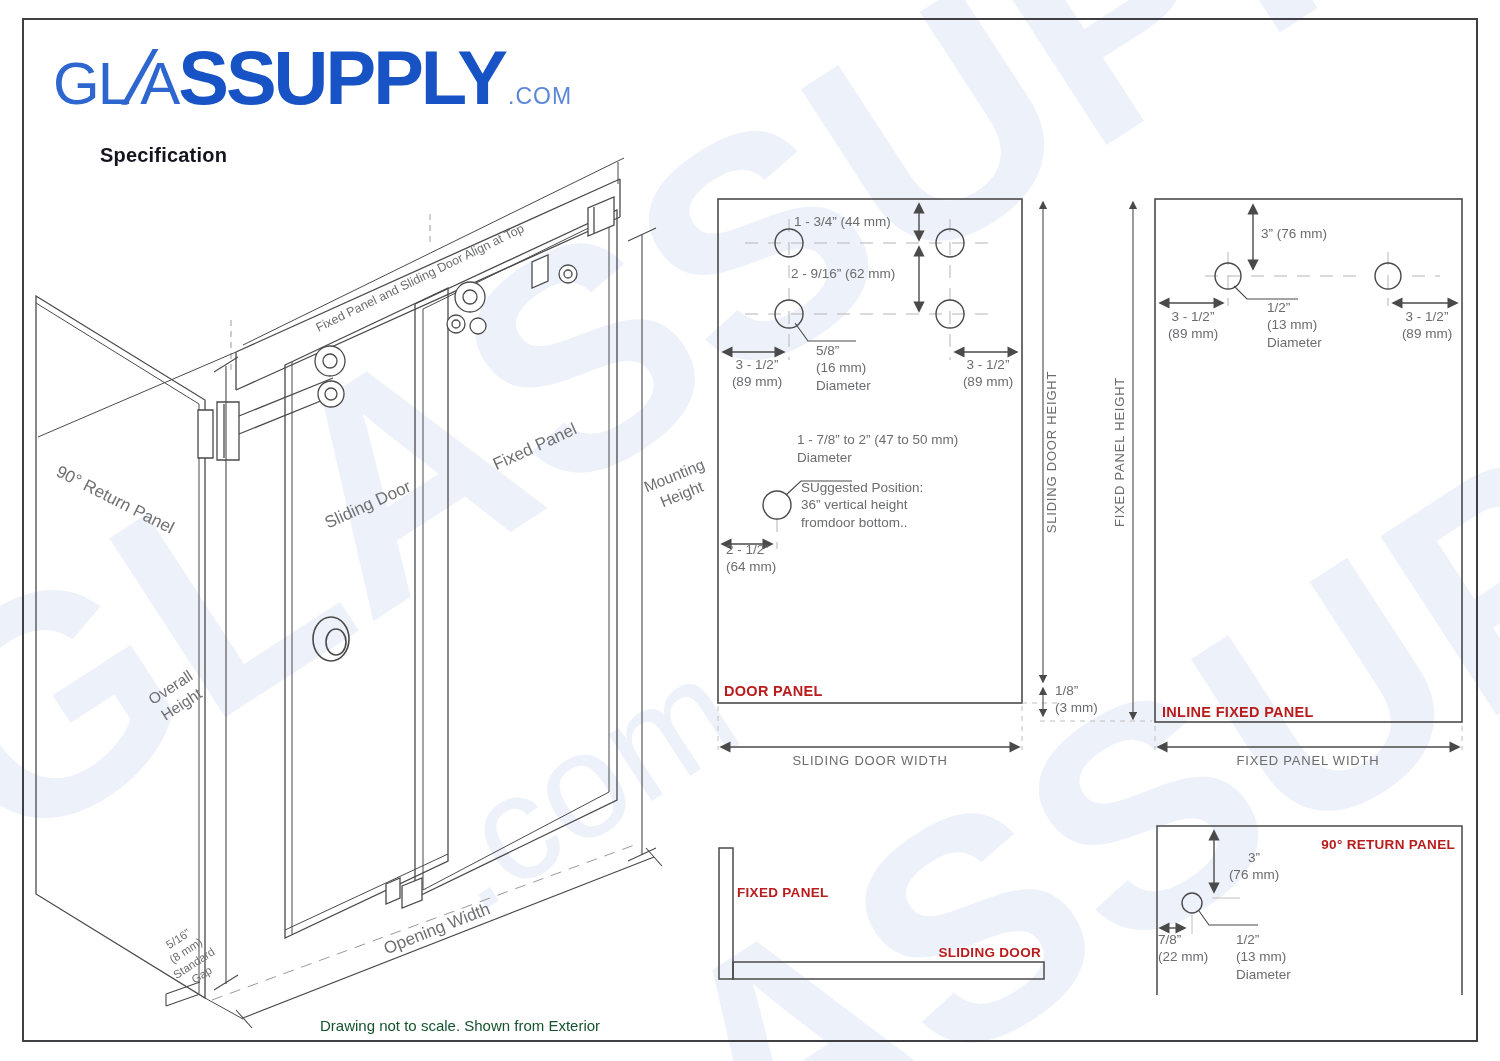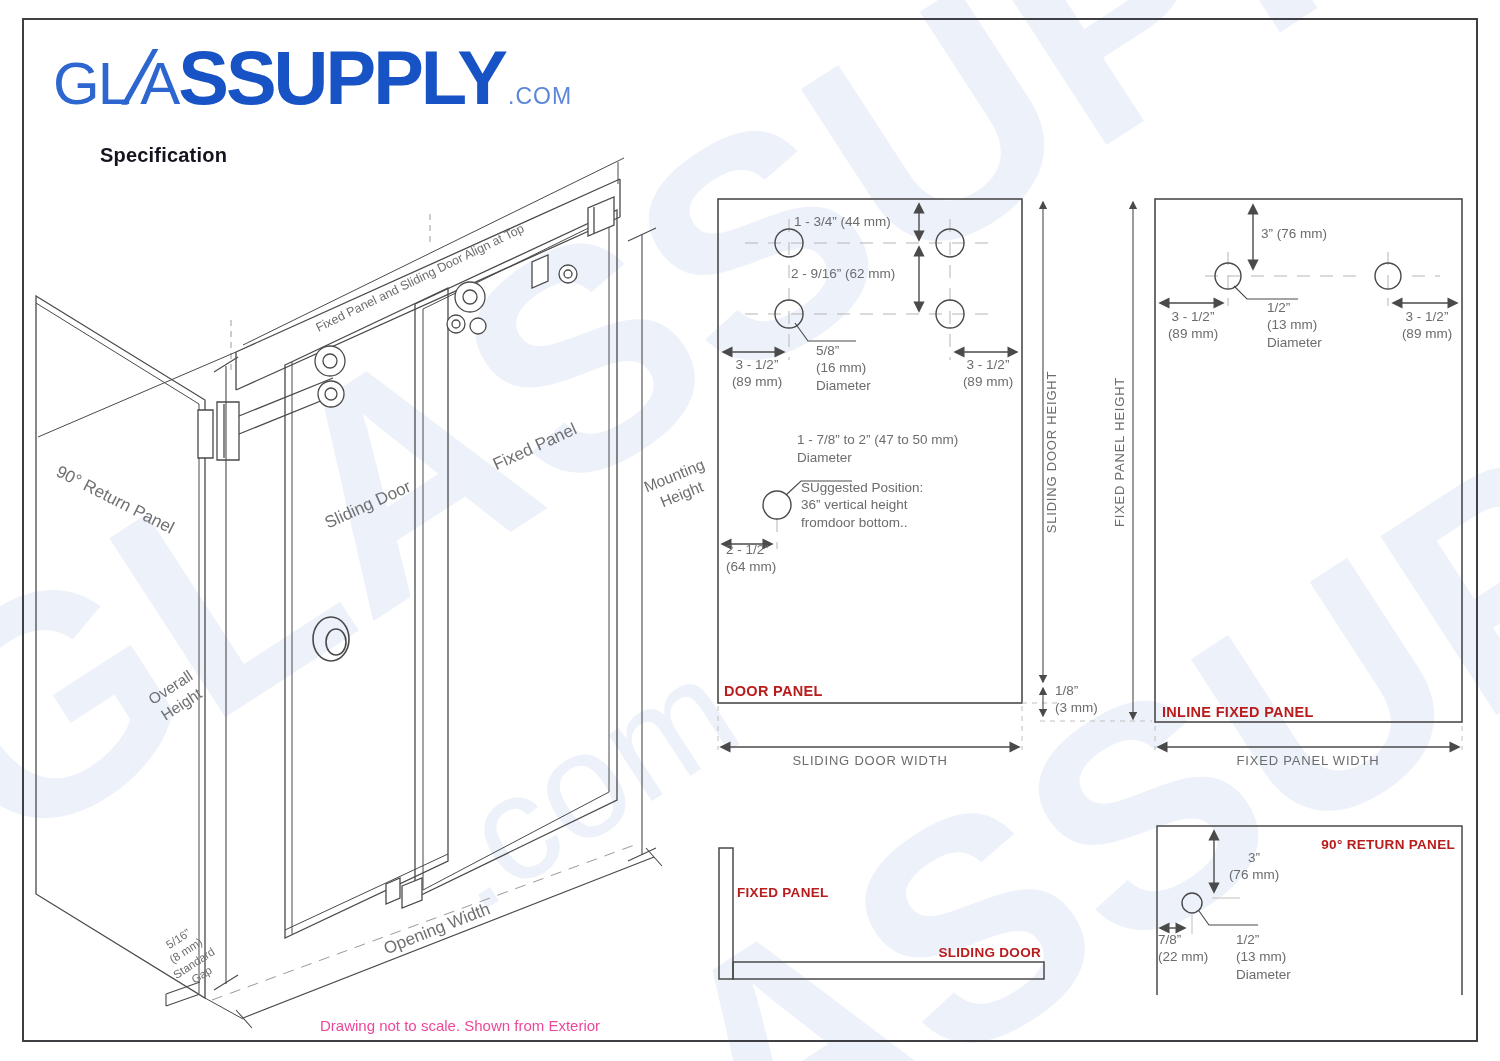--- a/index.html
+++ b/index.html
@@ -20,21 +20,21 @@
   .lg-bd{font-size:76px;font-weight:700;color:#1753c5;letter-spacing:-3px;}
   .lg-com{font-size:23px;font-weight:400;color:#5b87d9;letter-spacing:1px;margin-left:3px;}
   .lbl{position:absolute;white-space:nowrap;color:#6b6c6e;font-size:13.5px;line-height:1.28;}
   .pre{white-space:pre-line;}
   .ctr{transform:translate(-50%,-50%);text-align:center;}
   .rt{transform-origin:50% 50%;}
   .head{font-size:20px;font-weight:700;color:#14141f;letter-spacing:0.2px;margin-left:48px;}
   .plabel{font-size:14.5px;font-weight:700;color:#b91c1c;letter-spacing:0.3px;}
   .dimw{letter-spacing:0.8px;color:#6b6c6e;font-size:13px;}
   .iso{font-size:17px;color:#6e6f71;}
-  .cap{font-size:15px;color:#ec4899;text-align:center;}
+  .cap{font-size:15px;color:#14532d;text-align:center;}
 </style>
 </head>
 <body>
 
 <div class="page">
 
   <div class="wm wm1">GLASSUPPLY</div>
   <div class="wm wm2">GLASSUPPLY</div>
   <div class="wm wm3">.com</div>
 

